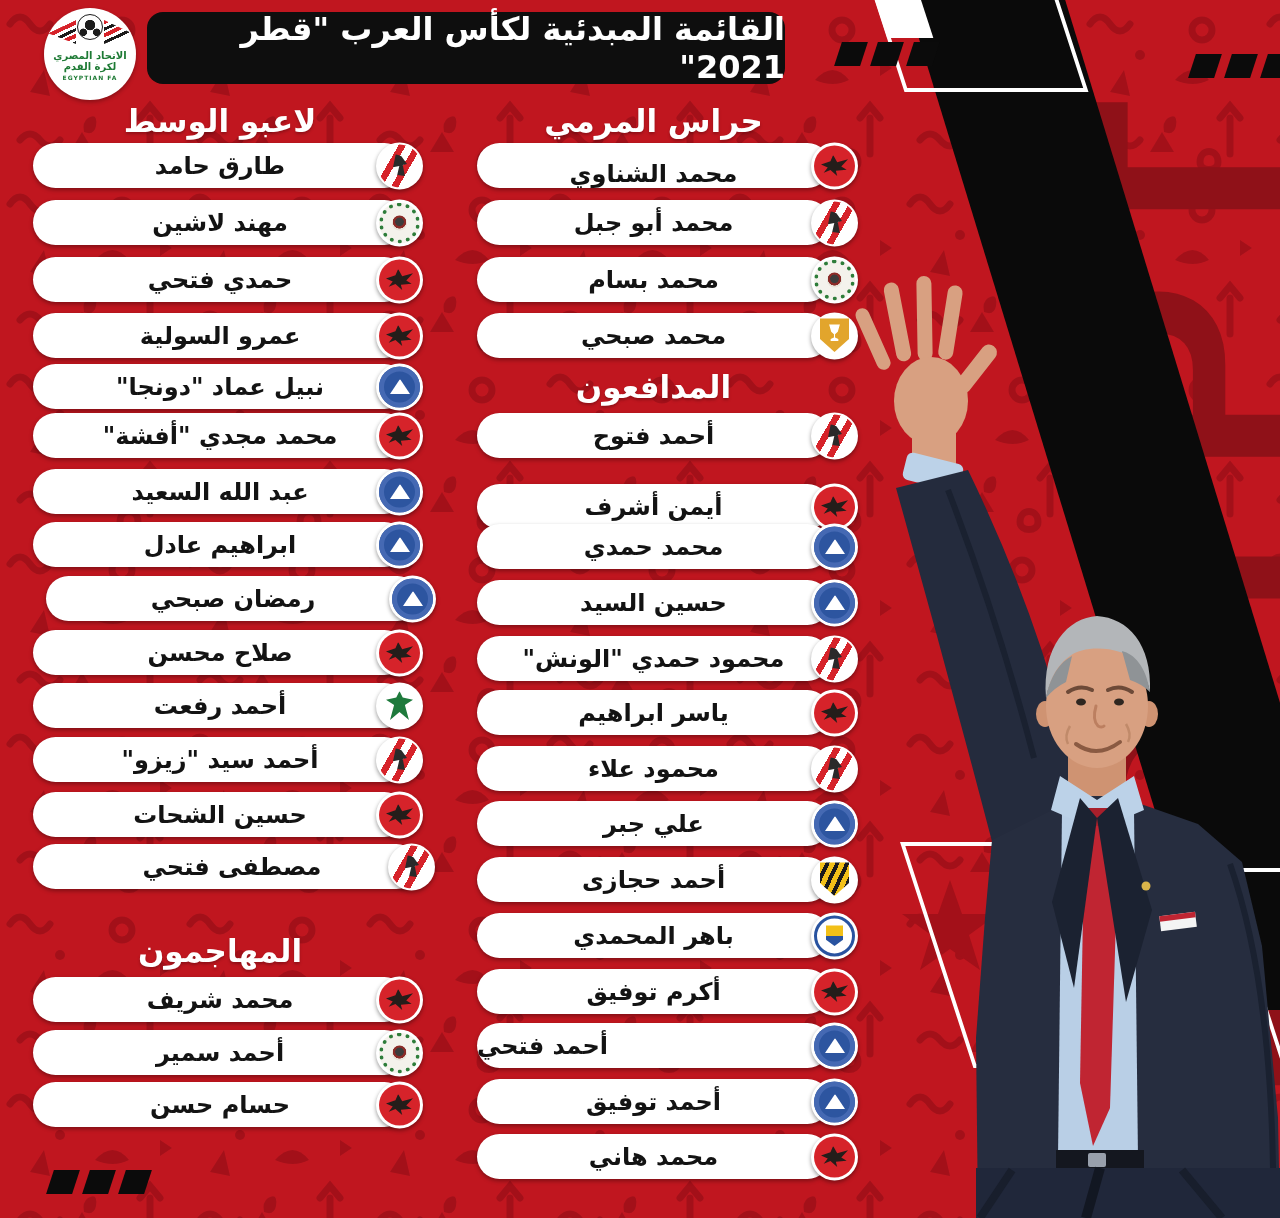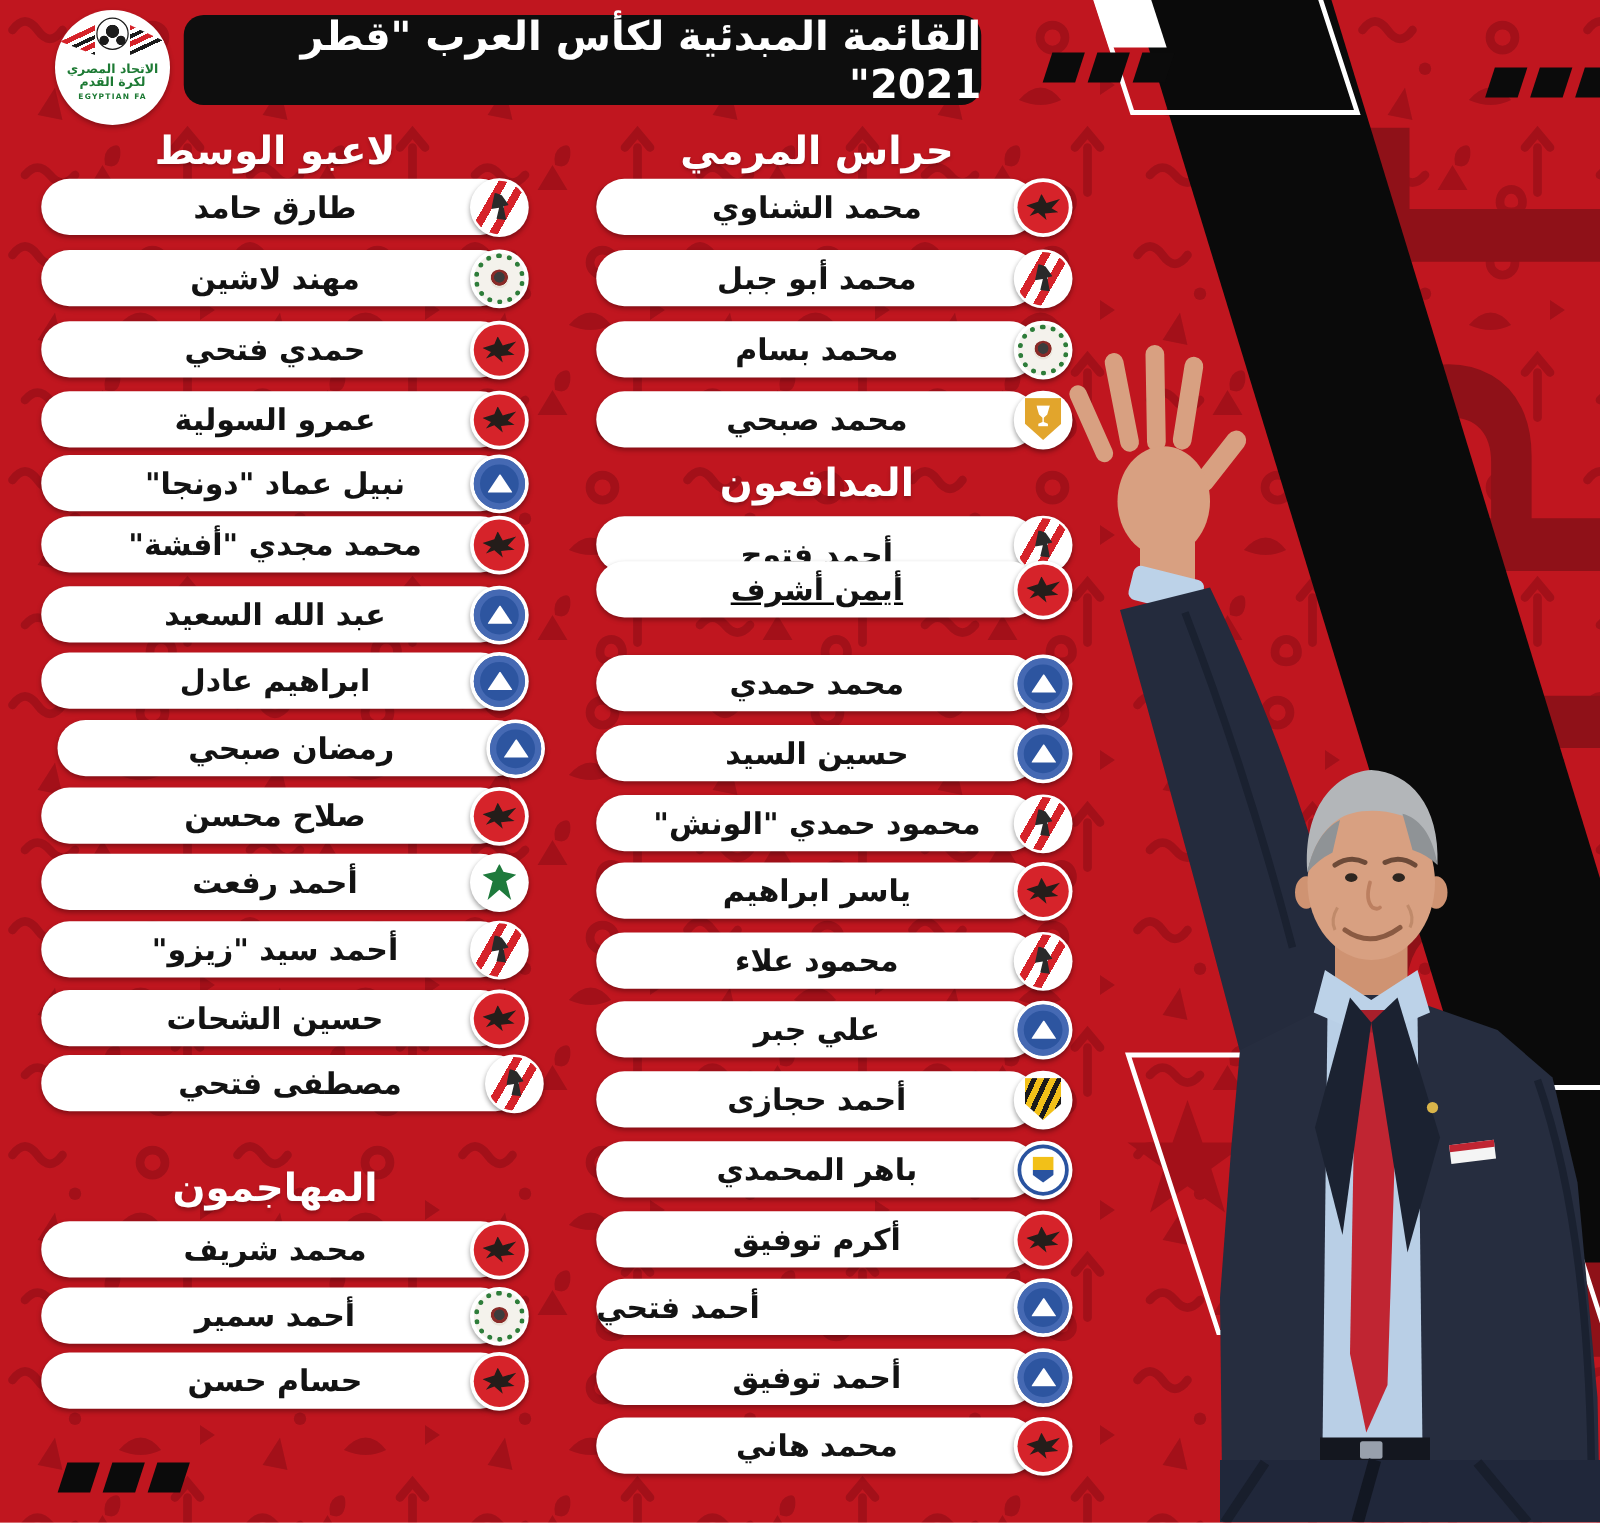--- a/index.html
+++ b/index.html
@@ -241,42 +241,42 @@
     <div class="efa-t2">لكرة القدم</div>
     <div class="efa-t3">EGYPTIAN FA</div>
   </div>
 
   <div class="title-bar">
     <span>القائمة المبدئية لكأس العرب "قطر 2021"</span>
   </div>
 
   <div class="layer" style="z-index:5;">
       <div class="section-header" style="left: 477px; width: 353px; top: 100px;">حراس المرمي</div>
-      <div class="pill" dir="rtl" style="left: 477px; width: 353px; top: 143px;">
+      <div class="pill" dir="rtl" style="left: 477px; width: 353px; top: 143px; align-items: flex-end;">
         <span class="player-name">محمد الشناوي</span>
         <span class="badge club-al-ahly" style="right: -28px;"></span>
       </div>
       <div class="pill" dir="rtl" style="left: 477px; width: 353px; top: 200px;">
         <span class="player-name">محمد أبو جبل</span>
         <span class="badge club-zamalek" style="right: -28px;"></span>
       </div>
       <div class="pill" dir="rtl" style="left: 477px; width: 353px; top: 257px;">
         <span class="player-name">محمد بسام</span>
         <span class="badge club-el-gaish" style="right: -28px;"></span>
       </div>
       <div class="pill" dir="rtl" style="left: 477px; width: 353px; top: 313px;">
         <span class="player-name">محمد صبحي</span>
         <span class="badge club-ceramica" style="right: -28px;"></span>
       </div>
       <div class="section-header" style="left: 477px; width: 353px; top: 366px;">المدافعون</div>
-      <div class="pill" dir="rtl" style="left: 477px; width: 353px; top: 413px; align-items: flex-end;">
+      <div class="pill" dir="rtl" style="left: 477px; width: 353px; top: 413px;">
         <span class="player-name">أحمد فتوح</span>
         <span class="badge club-zamalek" style="right: -28px;"></span>
       </div>
-      <div class="pill" dir="rtl" style="left: 477px; width: 353px; top: 449px; text-decoration: underline;">
+      <div class="pill" dir="rtl" style="left: 477px; width: 353px; top: 484px;">
         <span class="player-name">أيمن أشرف</span>
         <span class="badge club-al-ahly" style="right: -28px;"></span>
       </div>
       <div class="pill" dir="rtl" style="left: 477px; width: 353px; top: 524px;">
         <span class="player-name">محمد حمدي</span>
         <span class="badge club-pyramids" style="right: -28px;"></span>
       </div>
       <div class="pill" dir="rtl" style="left: 477px; width: 353px; top: 580px;">
         <span class="player-name">حسين السيد</span>
         <span class="badge club-pyramids" style="right: -28px;"></span>

